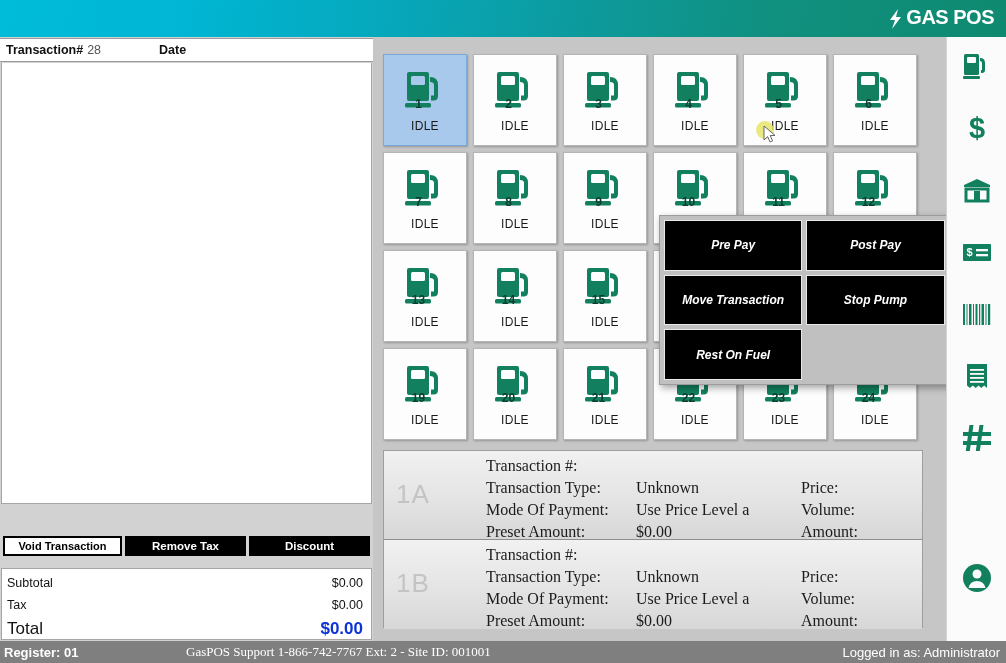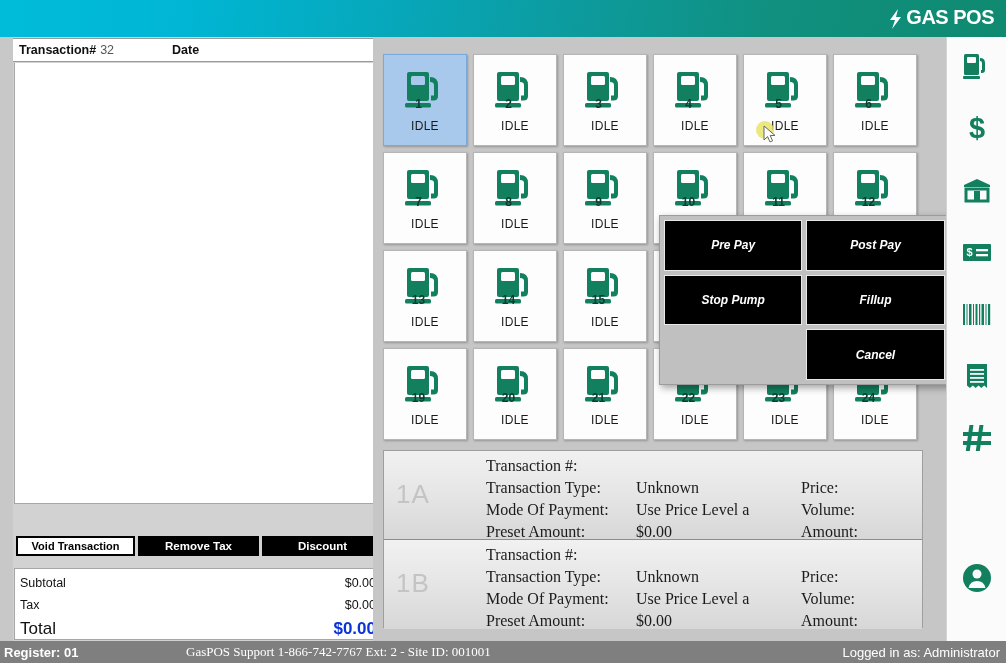--- a/index.html
+++ b/index.html
@@ -18,21 +18,21 @@
   }
   .brand {
     position: absolute; right: 12px; top: 6px;
     display: flex; align-items: center; gap: 3px;
     color: #ffffff; font-weight: bold; font-size: 20px; letter-spacing: -0.5px; justify-content: space-between;
   }
   .bolt-icon { display: inline-block; width: 16px; height: 20px; position: relative; top: 1px; }
 
   
   .left-panel {
-    position: absolute; left: 13px; top: 37px; width: 373px; height: 604px;
+    position: absolute; left: 0; top: 37px; width: 373px; height: 604px;
     background: #d2d2d2;
   }
   .txn-head {
     position: absolute; left: 0; top: 1px; width: 373px; height: 24px;
     background: #ffffff; border-top: 1px solid #9a9a9a; border-bottom: 1px solid #9a9a9a;
     display: flex; align-items: center; padding-left: 6px; font-size: 12.5px;
   }
   .txn-head .lbl { font-weight: bold; color: #111; }
   .txn-head .val { color: #555; margin-left: 4px; }
   .txn-head .date { font-weight: bold; color: #111; margin-left: 58px; }
@@ -170,21 +170,21 @@
           </svg>
       </span>
       <span>GAS POS</span>
     </div>
   </div>
 
   <div class="left-panel">
 
     <div class="txn-head">
       <span class="lbl">Transaction#</span>
-      <span class="val">32</span>
+      <span class="val">28</span>
       <span class="date">Date</span>
     </div>
 
     <div class="txn-list"></div>
 
     <div class="action-row">
       <div class="act-btn void">Void Transaction</div>
       <div class="act-btn">Remove Tax</div>
       <div class="act-btn">Discount</div>
     </div>
@@ -496,20 +496,21 @@
       <span>$0.00</span>
       <span>Amount:</span>
     </div>
         </div>
       </div>
 
     <div class="ctx-menu" id="ctx-menu">
         <div class="ctx-btn">Pre Pay</div>
         <div class="ctx-btn">Post Pay</div>
         <div class="ctx-btn">Add Fuel</div>
+        <div class="ctx-btn">Move Transaction</div>
         <div class="ctx-btn">Stop Pump</div>
         <div class="ctx-btn">Fillup</div>
         <div class="ctx-btn">Rest On Fuel</div>
         <div class="ctx-btn empty"></div>
         <div class="ctx-btn">Cancel</div>
       </div>
   </div>
 
   <div class="rail">
 

